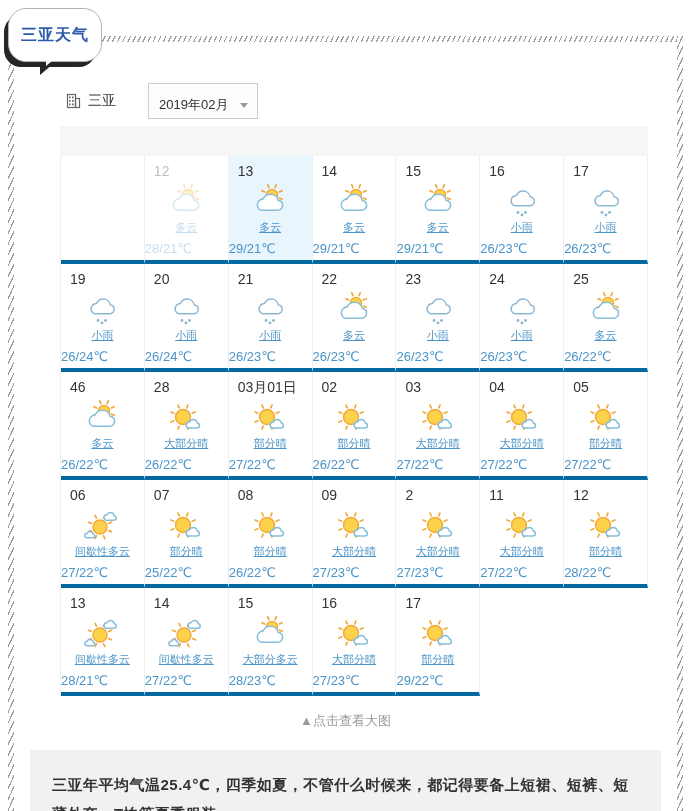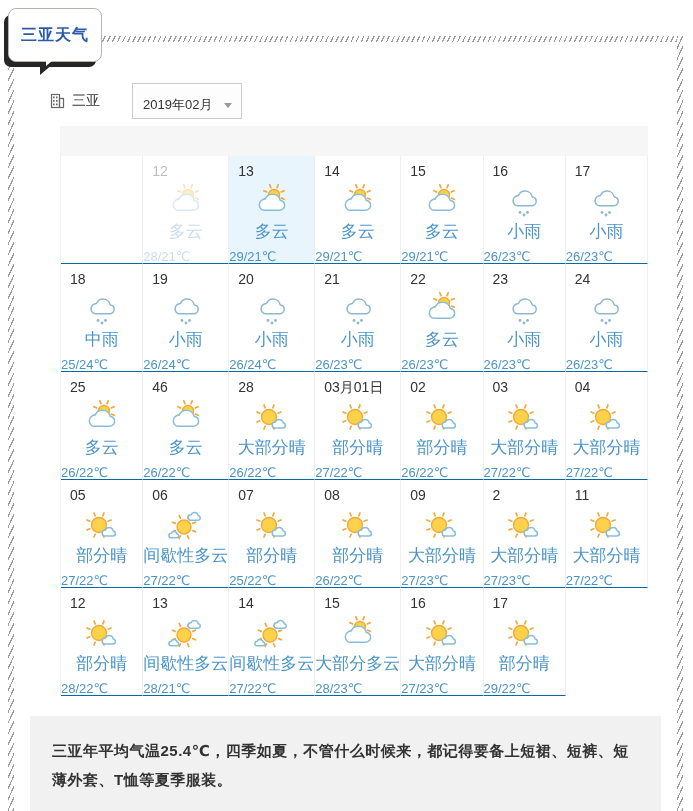--- a/index.html
+++ b/index.html
@@ -8,54 +8,54 @@
   .page { position:relative; width:693px; height:811px; background:#fff; overflow:hidden; }
 
   
   .hatch { background:repeating-linear-gradient(115deg,#9d9d9d 0 1.2px,#ffffff 1.2px 4.6px); position:absolute; z-index:1; }
   .frame-top   { left:8px; right:10px; top:36px;  height:6px; }
   .frame-left  { left:8px; top:36px;  bottom:0;  width:6px; }
   .frame-right { right:10px; top:36px; bottom:0; width:6px; }
 
   
   .bubble { position:absolute; left:8px; top:8px; width:94px; height:54px; background:#fff;
-            border:1px solid #b8b4ad; border-radius:8px; box-shadow:-5px 6px 0 -1px #262626;
+            border:1px solid #b8b4ad; border-radius:18px; box-shadow:-5px 6px 0 -1px #262626;
             display:flex; align-items:center; justify-content:center; z-index:6; }
   .bubble .title { color:#2b5baa; font-size:16px; font-weight:bold; letter-spacing:1px; }
   .tail-dark  { position:absolute; left:40px; top:52px; width:0; height:0;
                 border-top:23px solid #262626; border-right:27px solid transparent; z-index:5; }
   .tail-white { position:absolute; left:46px; top:51px; width:0; height:0;
                 border-top:15px solid #ffffff; border-right:18px solid transparent; z-index:7; }
 
   .content { position:absolute; left:14px; right:16px; top:42px; bottom:0; background:#fff; z-index:2; }
 
   
-  .toolbar { margin:46px 0 0 36px; display:flex; align-items:center; height:26px; }
+  .toolbar { margin:46px 0 0 52px; display:flex; align-items:center; height:26px; }
   .toolbar .bicon { display:inline-flex; margin-right:7px; }
   .toolbar .city { font-size:14px; color:#333; }
   .dropdown { margin-left:32px; display:inline-flex; align-items:center; border:1px solid #ccc;
               background:#fdfdfd; padding:12px 9px 4px 10px; font-size:13px; color:#333; cursor:pointer; }
   .dropdown .caret { margin-left:12px; width:0; height:0; border-left:4px solid transparent;
                      border-right:4px solid transparent; border-top:5px solid #9a9a9a; }
 
   
   .cal { width:588px; margin:12px 0 0 46px; }
   .weekhead { display:grid; grid-template-columns:repeat(7,1fr); background:#f6f6f6;
               height:30px; line-height:30px; }
   .weekhead div { text-align:right; font-size:15px; color:#5c5c5c;margin-top:28px; }
   .grid { display:grid; grid-template-columns:repeat(7,1fr); border-left:1px solid #efefef; }
-  .cell { position:relative; height:108px; border-right:1px solid #efefef; border-bottom:1px solid #0369a1;
+  .cell { position:relative; height:108px; border-right:1px solid #efefef; border-bottom:4px solid #0369a1;
           background:#fff; cursor:pointer; }
   .cell.empty { cursor:default; }
   .cell.today { background:#e9f5fd; }
   .cell.past .cellin { opacity:.32; }
   .cellin { height:100%; }
   .date { position:absolute; top:7px; left:9px; font-size:14px; color:#333; white-space:nowrap; }
   .wicon { padding-top:28px; height:66px; display:flex; justify-content:center; align-items:center; }
-  .desc { text-align:center; font-size:17px; color:#4a94c8; margin-top:-2px; white-space:nowrap; }
+  .desc { text-align:center; font-size:11px; color:#4a94c8; margin-top:-2px; white-space:nowrap;text-decoration:underline; }
   .temp { font-size:13px; color:#4a94c8; margin-top:6px; }
 
   .viewlarge { text-align:center; color:#9a9a9a; font-size:13px; margin-top:16px; cursor:pointer; }
 
   .note { margin:20px 16px 0 16px; background:#f1f1f1; padding:20px 22px; }
   .note span { font-size:15px; font-weight:bold; color:#333; line-height:1.95; letter-spacing:.5px; }
 </style>
 </head>
 <body>
 
@@ -218,37 +218,20 @@
                     <circle cx="25.5" cy="28.5" r="1.4"></circle>
                   </g>
                 </svg>
               </div>
       <div class="desc">小雨</div>
       <div class="temp">26/23℃</div>
     </div>
           </div>
           <div class="cell normal">
             <div class="cellin">
-      <div class="date">18</div>
-      <div class="wicon">
-                <svg width="44" height="38" viewBox="0 0 44 38">
-                  <path transform="translate(9 6) scale(1.05)" d="M6 15h13.5c2.5 0 4.5-1.9 4.5-4.2 0-2.2-1.6-4-3.7-4.2C19.6 3.4 16.8 1 13.4 1 10.6 1 8.2 2.7 7.1 5.2 4.3 5.3 2 7.5 2 10.2 2 12.8 3.8 15 6 15Z" fill="#fff" stroke="#8cb8d2" stroke-width="1.43" stroke-linejoin="round"></path>
-                  <g fill="#8cb8d2">
-                    <circle cx="18" cy="28.5" r="1.4"></circle>
-                    <circle cx="22" cy="31" r="1.4"></circle>
-                    <circle cx="25.5" cy="28.5" r="1.4"></circle>
-                  </g>
-                </svg>
-              </div>
-      <div class="desc">中雨</div>
-      <div class="temp">25/24℃</div>
-    </div>
-          </div>
-          <div class="cell normal">
-            <div class="cellin">
       <div class="date">19</div>
       <div class="wicon">
                 <svg width="44" height="38" viewBox="0 0 44 38">
                   <path transform="translate(9 6) scale(1.05)" d="M6 15h13.5c2.5 0 4.5-1.9 4.5-4.2 0-2.2-1.6-4-3.7-4.2C19.6 3.4 16.8 1 13.4 1 10.6 1 8.2 2.7 7.1 5.2 4.3 5.3 2 7.5 2 10.2 2 12.8 3.8 15 6 15Z" fill="#fff" stroke="#8cb8d2" stroke-width="1.43" stroke-linejoin="round"></path>
                   <g fill="#8cb8d2">
                     <circle cx="18" cy="28.5" r="1.4"></circle>
                     <circle cx="22" cy="31" r="1.4"></circle>
                     <circle cx="25.5" cy="28.5" r="1.4"></circle>
                   </g>
                 </svg>
@@ -765,19 +748,20 @@
                   <path transform="translate(21 19) scale(0.6)" d="M6 15h13.5c2.5 0 4.5-1.9 4.5-4.2 0-2.2-1.6-4-3.7-4.2C19.6 3.4 16.8 1 13.4 1 10.6 1 8.2 2.7 7.1 5.2 4.3 5.3 2 7.5 2 10.2 2 12.8 3.8 15 6 15Z" fill="#fff" stroke="#86bedb" stroke-width="2.50" stroke-linejoin="round"></path>
                 </svg>
               </div>
       <div class="desc">部分晴</div>
       <div class="temp">29/22℃</div>
     </div>
           </div>
         </div>
     </div>
 
+    <div class="viewlarge">▲点击查看大图</div>
 
     <div class="note">
       <span>三亚年平均气温25.4℃，四季如夏，不管什么时候来，都记得要备上短裙、短裤、短薄外套、T恤等夏季服装。</span>
     </div>
 
   </div>
 </div>
 
 </body></html>

